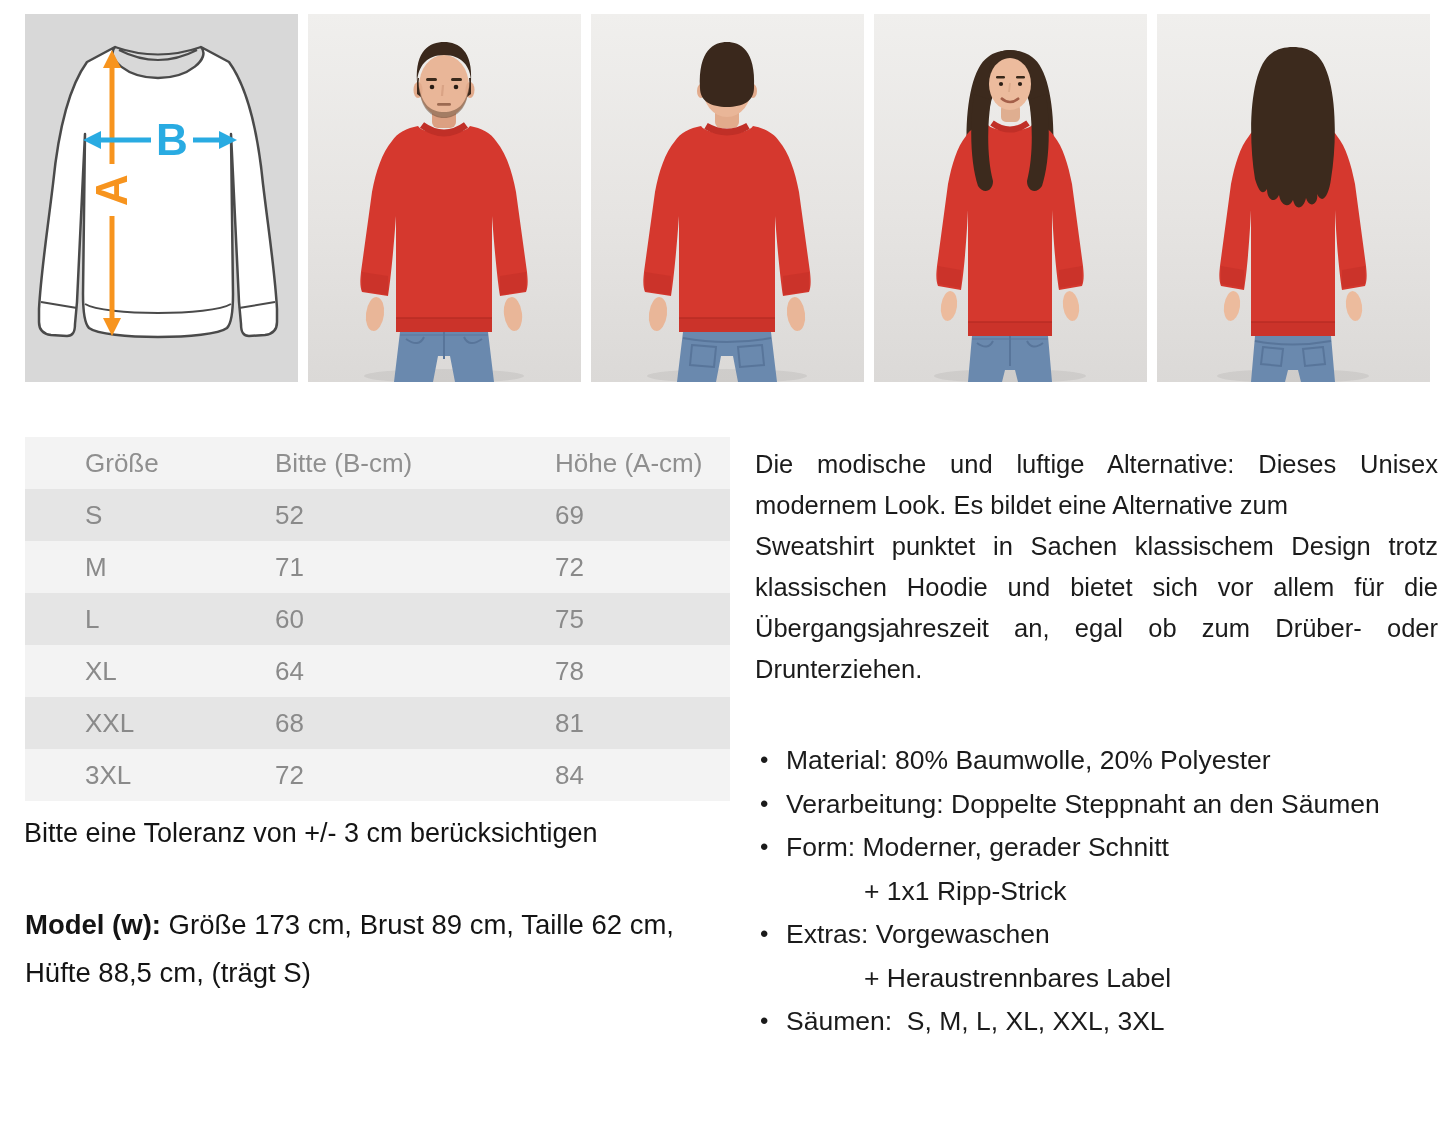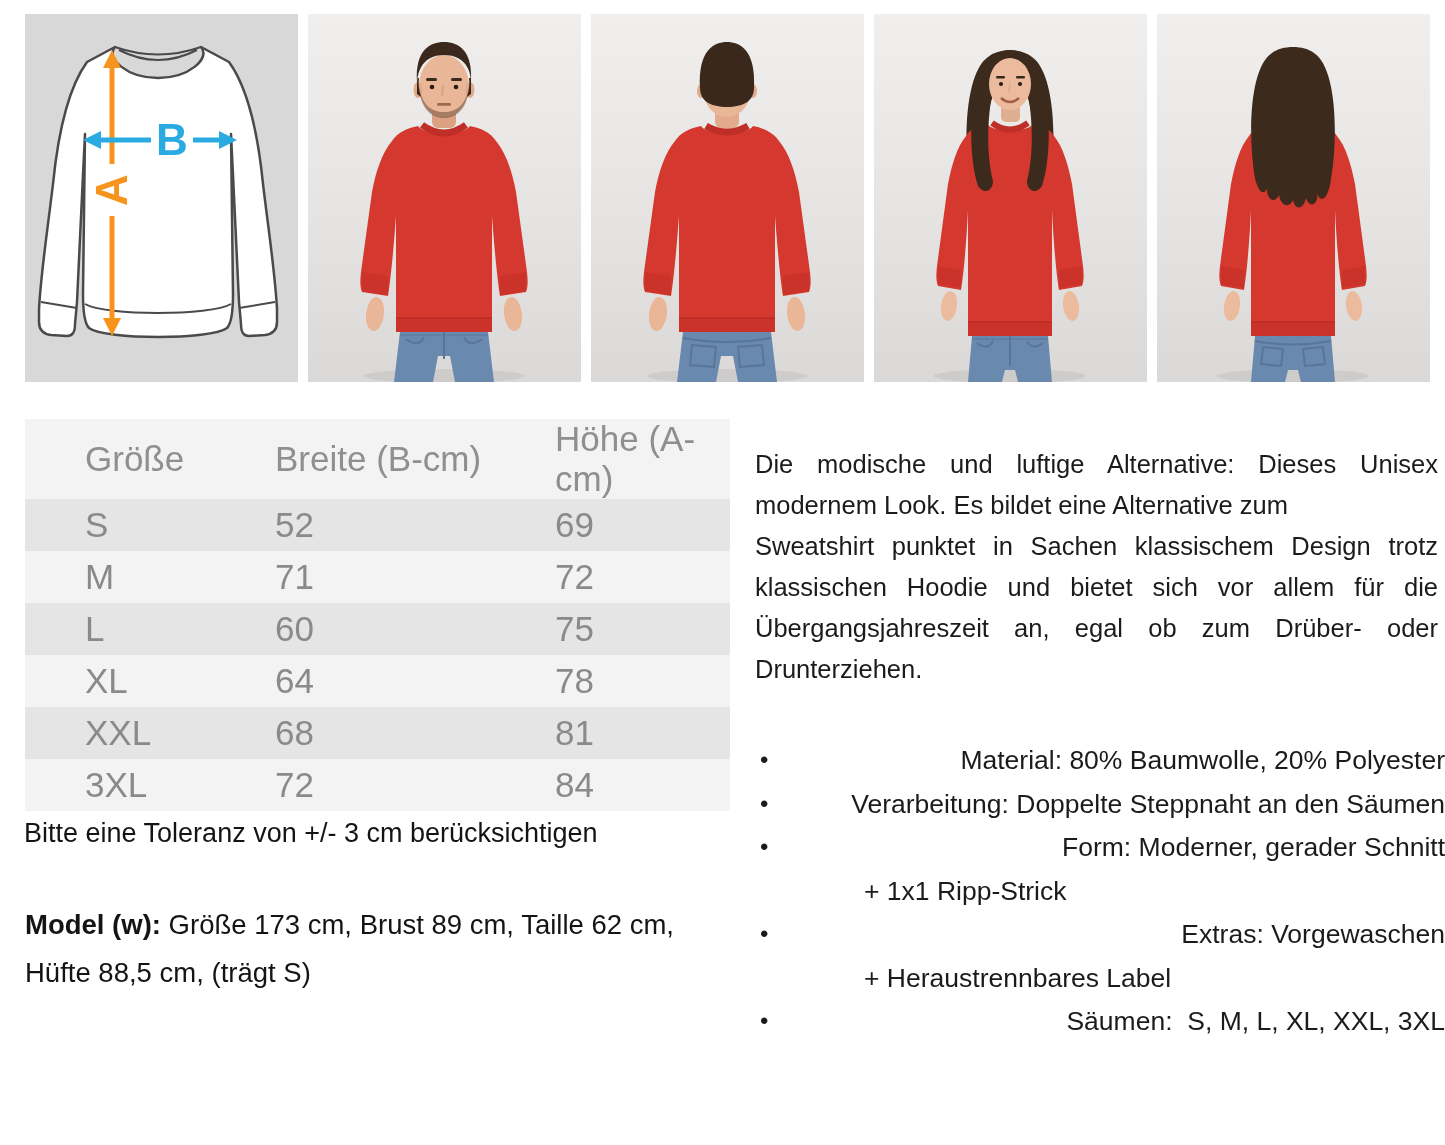--- a/index.html
+++ b/index.html
@@ -6,22 +6,22 @@
   html,body { width:1445px; height:1145px; }
   body { font-family:"Liberation Sans", sans-serif; background:#ffffff; position:relative; overflow:hidden; }
   #canvas { position:absolute; inset:0; width:1445px; height:1145px; background:#ffffff; }
 
   
   .gallery { position:absolute; left:25px; top:14px; display:flex; gap:10px; }
   .tile { width:273px; height:368px; flex:0 0 auto; }
   .tile svg { display:block; width:273px; height:368px; }
 
   
-  .size-table { position:absolute; left:25px; top:419px; width:705px; border-collapse:collapse;
-                font-size:35px; color:#8a8a8a; }
+  .size-table { position:absolute; left:25px; top:437px; width:705px; border-collapse:collapse;
+                font-size:26px; color:#8a8a8a; }
   .size-table th { font-weight:400; color:#8f8f8f; text-align:left; height:52px; }
   .size-table td { height:52px; }
   .size-table th:nth-child(1), .size-table td:nth-child(1) { width:250px; padding-left:60px; }
   .size-table th:nth-child(2), .size-table td:nth-child(2) { width:280px; }
   .size-table thead tr { background:#f3f3f3; }
   .size-table tbody tr:nth-child(odd)  { background:#e5e5e5; }
   .size-table tbody tr:nth-child(even) { background:#f3f3f3; }
 
   
   .tolerance { position:absolute; left:24px; top:818px; font-size:27px; color:#141414; }
@@ -30,21 +30,21 @@
   .mlabel { font-weight:700; }
 
   
   .description { position:absolute; left:755px; top:444px; width:683px; }
   .desc-line { font-size:25.5px; line-height:41px; color:#1b1b1b; }
   .desc-line.just { text-align:justify; text-align-last:justify; }
 
   .features { position:absolute; left:755px; top:739px; list-style:none; width:690px; }
   .feature { position:relative; padding-left:31px; font-size:26.5px; line-height:43.5px; color:#1b1b1b; }
   .feature::before { content:"\2022"; position:absolute; left:5px; top:-1px; font-size:24px; color:#1b1b1b; }
-  .ftext { white-space:pre-wrap;text-align:right; }
+  .ftext { white-space:pre-wrap; }
   .fsub  { padding-left:78px; white-space:pre-wrap; }
 
   .diagram-letter { font-family:"Liberation Sans", sans-serif; font-weight:700; font-size:44px; }
 </style>
 </head>
 <body>
 
 <div id="canvas">
 
   <div class="gallery">
@@ -228,21 +228,21 @@
         <path d="M98,327 Q136,334 174,327" fill="none" stroke="#58759a" stroke-width="2"></path>
         <path d="M106,333 l20,2 -2,17 -20,-2 z M166,333 l-20,2 2,17 20,-2 z" fill="none" stroke="#58759a" stroke-width="2"></path>
       </svg>
     </div>
   </div>
 
   <table class="size-table">
     <thead>
       <tr>
           <th>Größe</th>
-          <th>Breite (B-cm)</th>
+          <th>Bitte (B-cm)</th>
           <th>Höhe (A-cm)</th>
         </tr>
     </thead>
     <tbody>
         <tr>
           <td>S</td>
           <td>52</td>
           <td>69</td>
         </tr>
         <tr>

